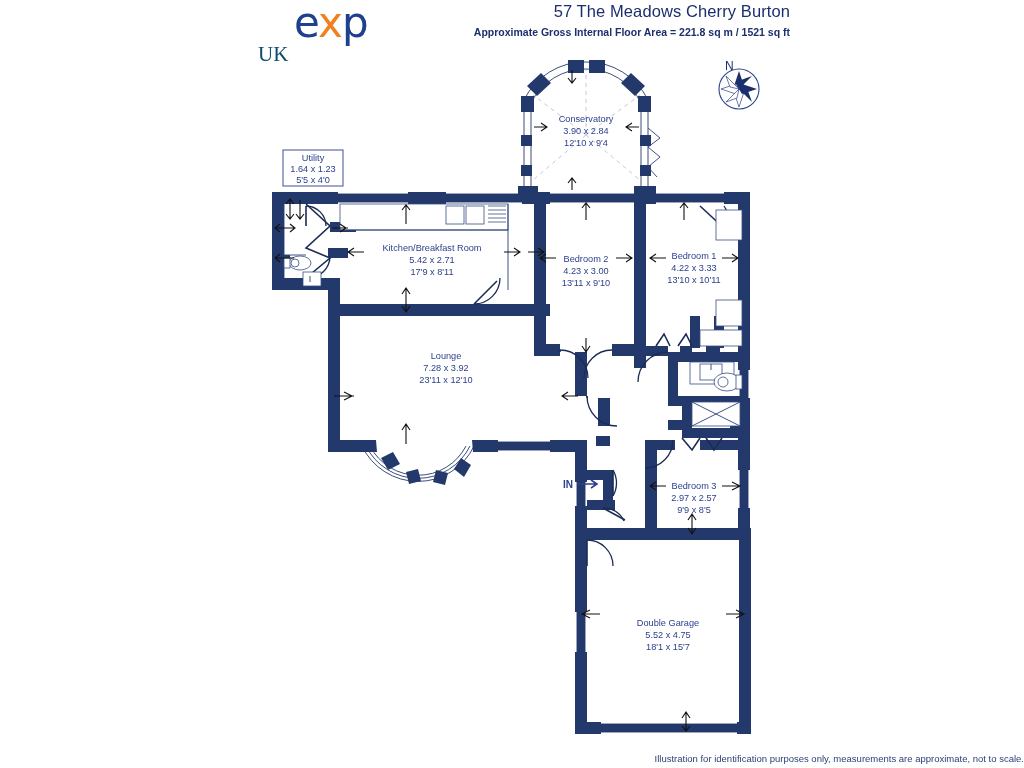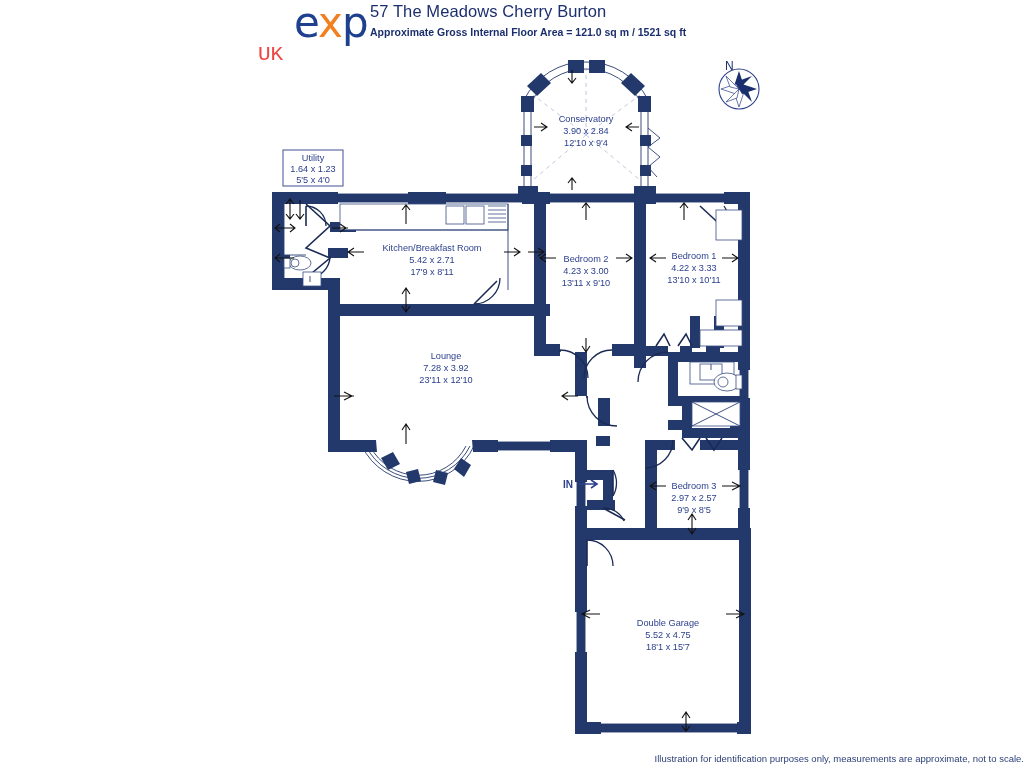--- a/index.html
+++ b/index.html
@@ -39,33 +39,33 @@
     font-weight: 400;
     letter-spacing: -1px;
     color: #1f3f8f;
     display: block;
     height: 42px;
     margin-left: 36px;
   }
   .logo-x { color: #f08020; }
   .logo-uk {
     display: block;
-    font-family: Liberation Mono, monospace;
+    font-family: Liberation Serif, serif;
     font-size: 21px;
-    color: #ef4444;
+    color: #0c4a6e;
     margin-top: 0px;
     letter-spacing: 0px;
   }
 
   .title-block {
     position: absolute;
     left: 370px;
     top: 2px;
     width: 420px;
-    text-align: left;
+    text-align: right;
   }
   .plan-title {
     font-family: "Liberation Sans", sans-serif;
     font-size: 16.5px;
     color: #1b2f6e;
     letter-spacing: 0.1px;
     white-space: nowrap;
   }
   .plan-subtitle {
     font-family: "Liberation Sans", sans-serif;
@@ -139,21 +139,21 @@
 
 <div id="page">
 
   <div class="logo-block">
     <span class="logo-word"><span>e</span><span class="logo-x">x</span><span>p</span></span>
     <span class="logo-uk">UK</span>
   </div>
 
   <div class="title-block">
     <div class="plan-title">57 The Meadows Cherry Burton</div>
-    <div class="plan-subtitle">Approximate Gross Internal Floor Area = 121.0 sq m / 1521 sq ft</div>
+    <div class="plan-subtitle">Approximate Gross Internal Floor Area = 221.8 sq m / 1521 sq ft</div>
   </div>
 
   <svg id="plan-svg" viewBox="0 0 1024 768">
 
     <g>
       <circle class="compass-ring" cx="739" cy="89" r="20"></circle>
       <g>
         <polygon class="compass-star-dark" points="739,71 744,86 739,89 734,86"></polygon>
         <polygon class="compass-star-light" points="739,107 734,92 739,89 744,92"></polygon>
         <polygon class="compass-star-dark" points="757,89 742,94 739,89 742,84"></polygon>

